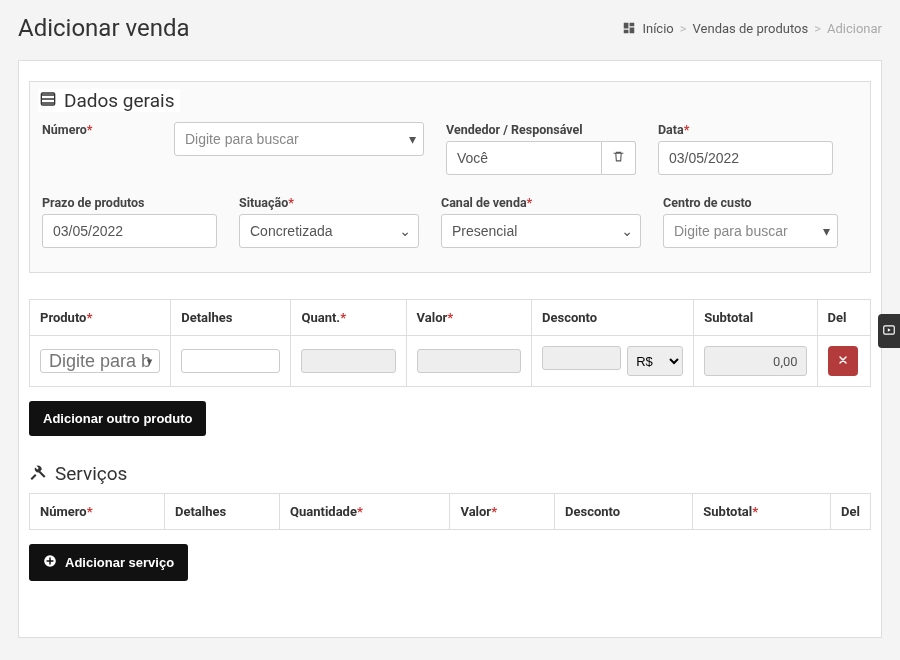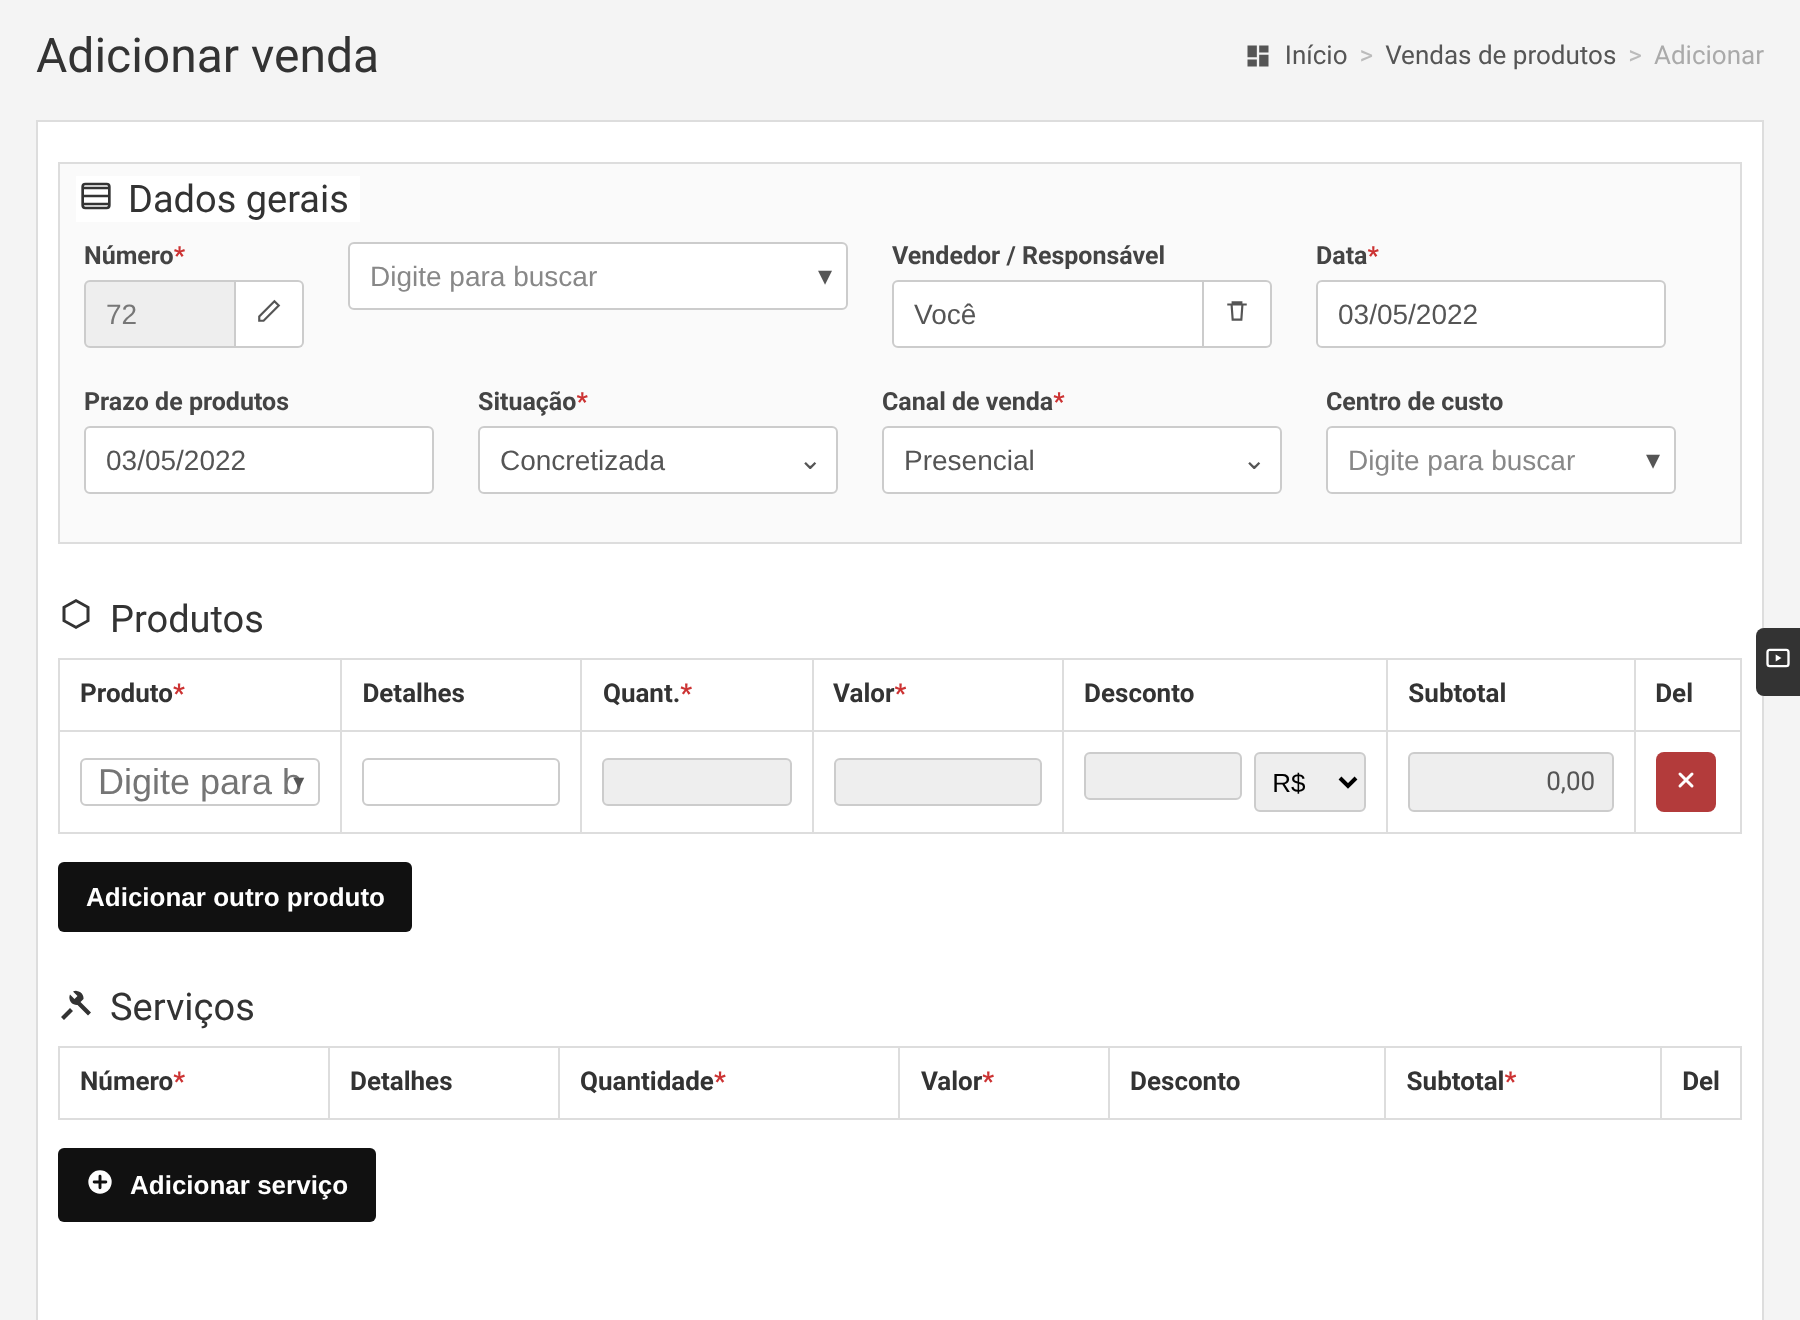--- a/index.html
+++ b/index.html
@@ -214,30 +214,20 @@
                 <rect x="2" y="3" width="20" height="18" rx="2" fill="none" stroke="#333" stroke-width="2"></rect>
               </svg>
           </span>
           <span>Dados gerais</span>
         </h2>
 
         <div class="form-grid">
 
           <div class="form-field w-num">
             <label class="form-label"><span>Número</span><span class="req">*</span></label>
-            <div class="input-group">
-              <input class="control disabled" disabled="" style="width: 72px;" value="72">
-              <button class="addon clickable">
-                <span>
-                  <svg width="13" height="13" viewBox="0 0 24 24" fill="none" stroke="#555" stroke-width="2">
-                      <path d="M17 3l4 4L7 21H3v-4L17 3z"></path>
-                    </svg>
-                </span>
-              </button>
-            </div>
           </div>
 
           <div class="form-field w-cli">
             <div class="combo">
               <input class="control" placeholder="Digite para buscar" style="">
               <span class="caret">▾</span>
             </div>
           </div>
 
           <div class="form-field w-vend">
@@ -285,28 +275,20 @@
             <div class="combo">
               <input class="control" placeholder="Digite para buscar" style="">
               <span class="caret">▾</span>
             </div>
           </div>
         </div>
       </div>
     </div>
 
     <div class="section">
-      <h2 class="section-title">
-        <span>
-          <svg width="18" height="18" viewBox="0 0 24 24" fill="#333">
-              <path d="M12 2l9 5v10l-9 5-9-5V7l9-5zm0 2.2L5 8v8l7 3.9L19 16V8l-7-3.8z"></path>
-            </svg>
-        </span>
-        <span>Produtos</span>
-      </h2>
       <table class="data">
         <thead>
           <tr>
             <th class="col-prod"><span>Produto</span><span class="req">*</span></th>
             <th class="col-det">Detalhes</th>
             <th class="col-qty"><span>Quant.</span><span class="req">*</span></th>
             <th class="col-val"><span>Valor</span><span class="req">*</span></th>
             <th class="col-disc">Desconto</th>
             <th class="col-sub">Subtotal</th>
             <th class="col-del">Del</th>

